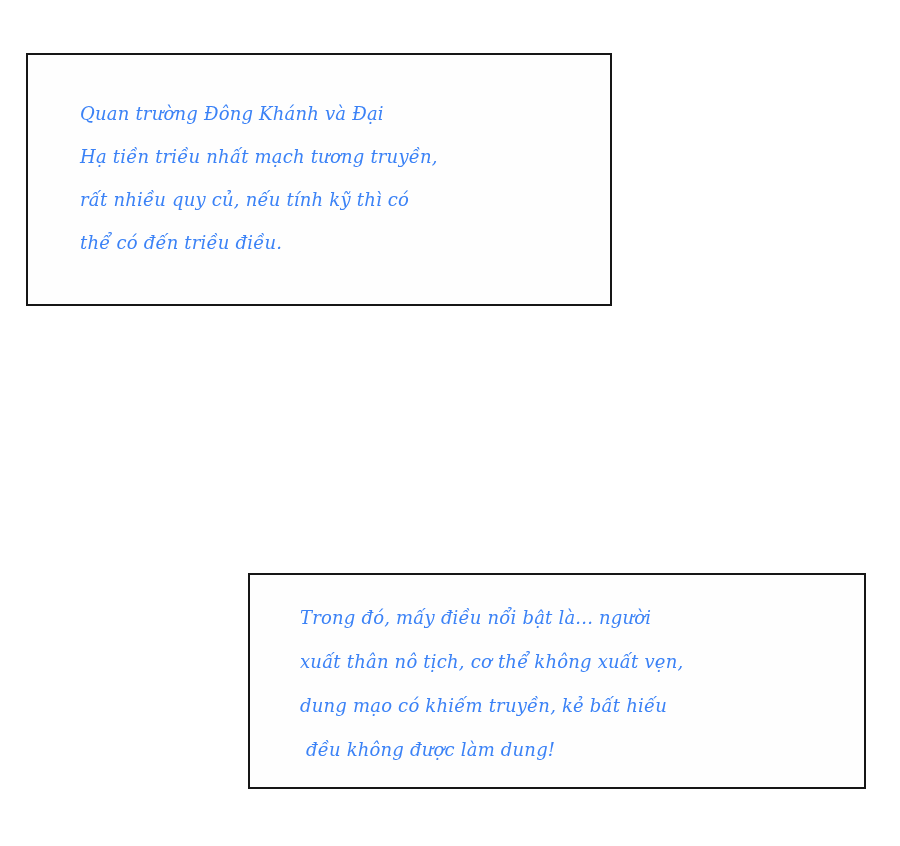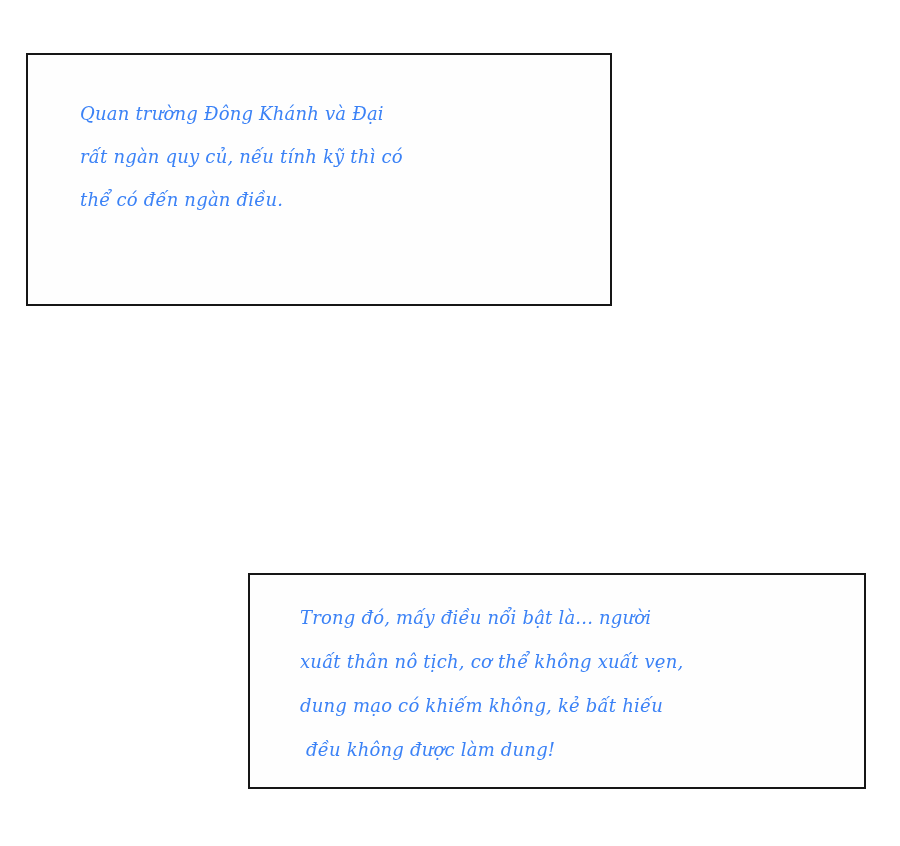--- a/index.html
+++ b/index.html
@@ -56,24 +56,25 @@
     line-height: 44px;
   }
 </style>
 </head>
 <body>
 
 <div class="page">
 
   <div class="narration-box box-top">
     <span class="line">Quan trường Đông Khánh và Đại</span>
-    <span class="line">rất ngàn quy củ, nếu tính kỹ thì có</span>
-    <span class="line">thể có đến ngàn điều.</span>
+    <span class="line">Hạ tiền triều nhất mạch tương truyền,</span>
+    <span class="line">rất nhiều quy củ, nếu tính kỹ thì có</span>
+    <span class="line">thể có đến triều điều.</span>
   </div>
 
   <div class="narration-box box-bottom">
     <span class="line">Trong đó, mấy điều nổi bật là... người</span>
     <span class="line">xuất thân nô tịch, cơ thể không xuất vẹn,</span>
-    <span class="line">dung mạo có khiếm không, kẻ bất hiếu</span>
+    <span class="line">dung mạo có khiếm truyền, kẻ bất hiếu</span>
     <span class="line"> đều không được làm dung!</span>
   </div>
 
 </div>
 
 </body></html>

